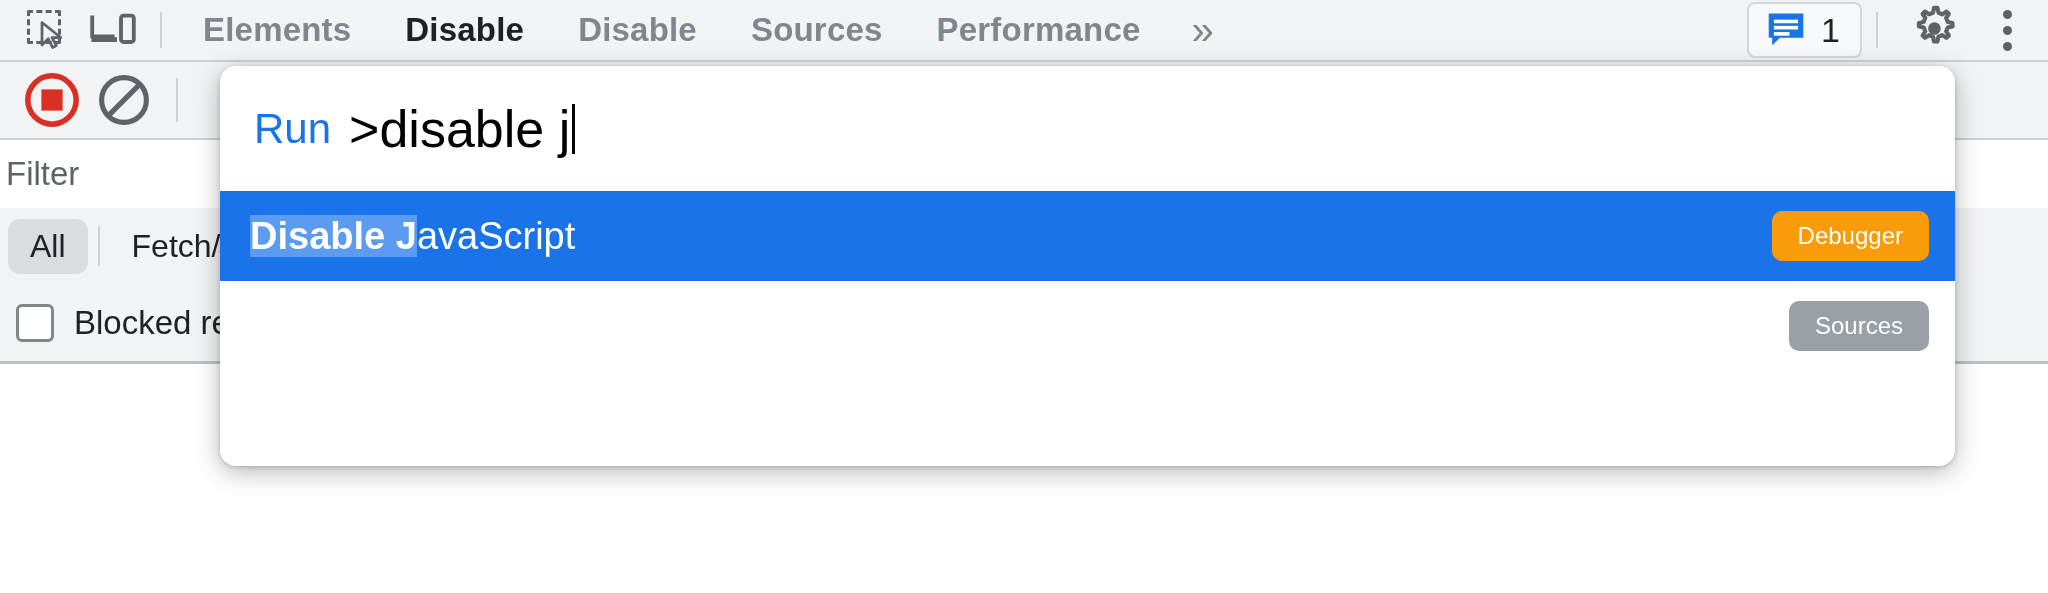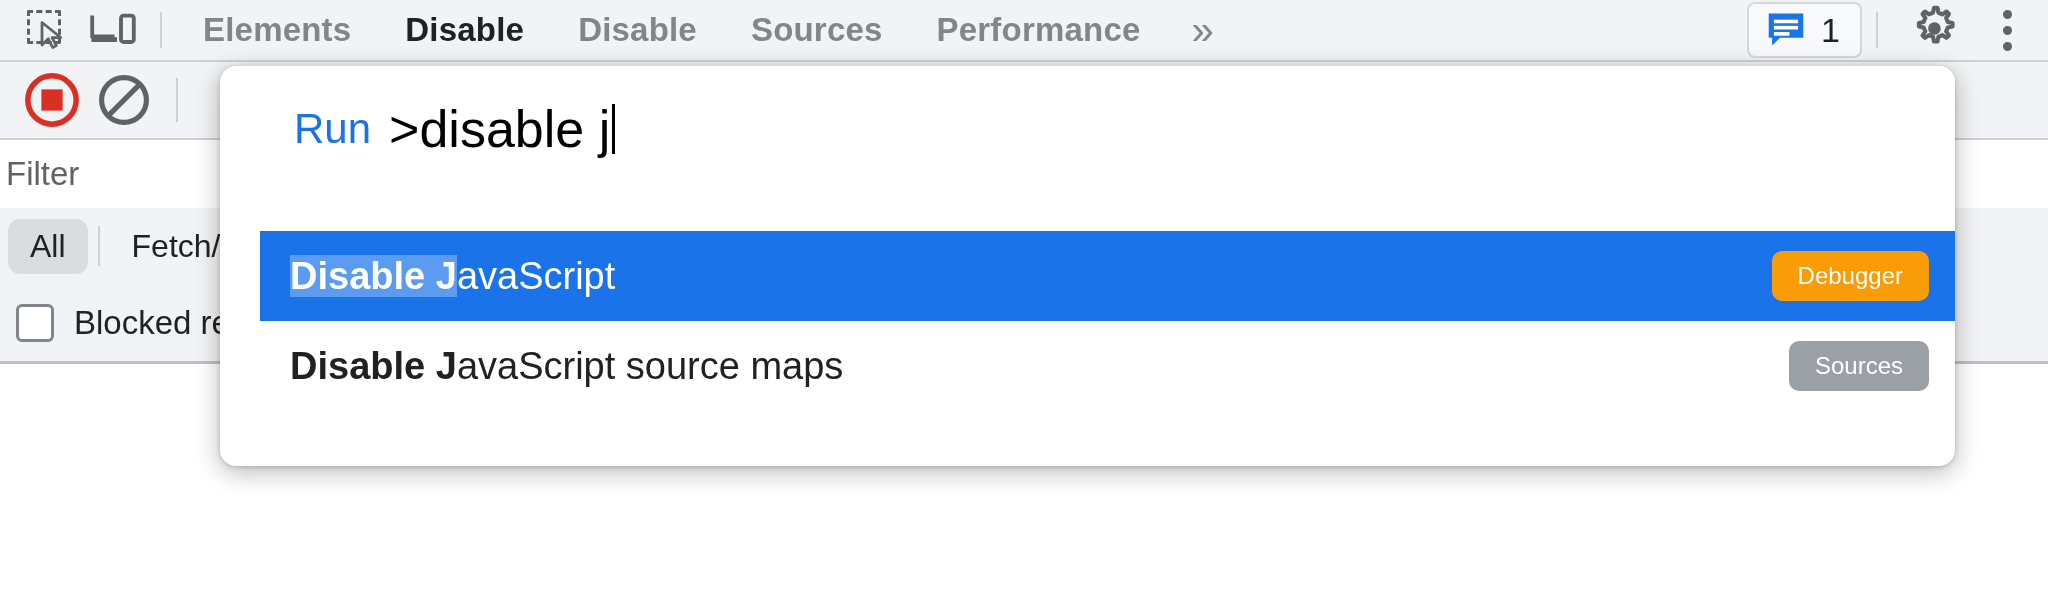--- a/index.html
+++ b/index.html
@@ -152,21 +152,20 @@
     position: absolute;
     left: 220px;
     top: 66px;
     width: 1735px;
     height: 400px;
     background: #ffffff;
     border-radius: 16px;
     box-shadow: 0 6px 26px rgba(0,0,0,.28), 0 1px 4px rgba(0,0,0,.18);
     overflow: hidden;
     z-index: 30;
-    padding-left: 40px;
   }
 
   .palette-input-area {
     height: 125px;
     display: flex;
     align-items: center;
     padding-left: 34px;
     background: #ffffff;
   }
   .prompt-prefix {
@@ -182,21 +181,21 @@
   }
   .caret {
     display: inline-block;
     width: 3px;
     height: 50px;
     background: #000000;
     margin-left: 2px;
     vertical-align: -9px;
   }
 
-  .results { position: relative; margin-top: 40px; }
+  .results { position: relative; }
 
   .result-row {
     height: 90px;
     display: flex;
     align-items: center;
     padding: 0 26px 0 30px;
     background: #ffffff;
   }
   .result-row.selected { background: #1a73e8; }
 
@@ -352,20 +351,19 @@
     </div>
 
     <div class="results">
 
       <div class="result-row selected">
         <span class="result-label"><span class="match">Disable J</span><span>avaScript</span></span>
         <span class="tag tag-debugger">Debugger</span>
       </div>
 
       <div class="result-row">
-        <span class="result-label"><span class="match">Disable J</span><span>avaScript source maps</span></span>
         <span class="tag tag-sources">Sources</span>
       </div>
 
     </div>
   </div>
 
 </div>
 
 </body></html>

